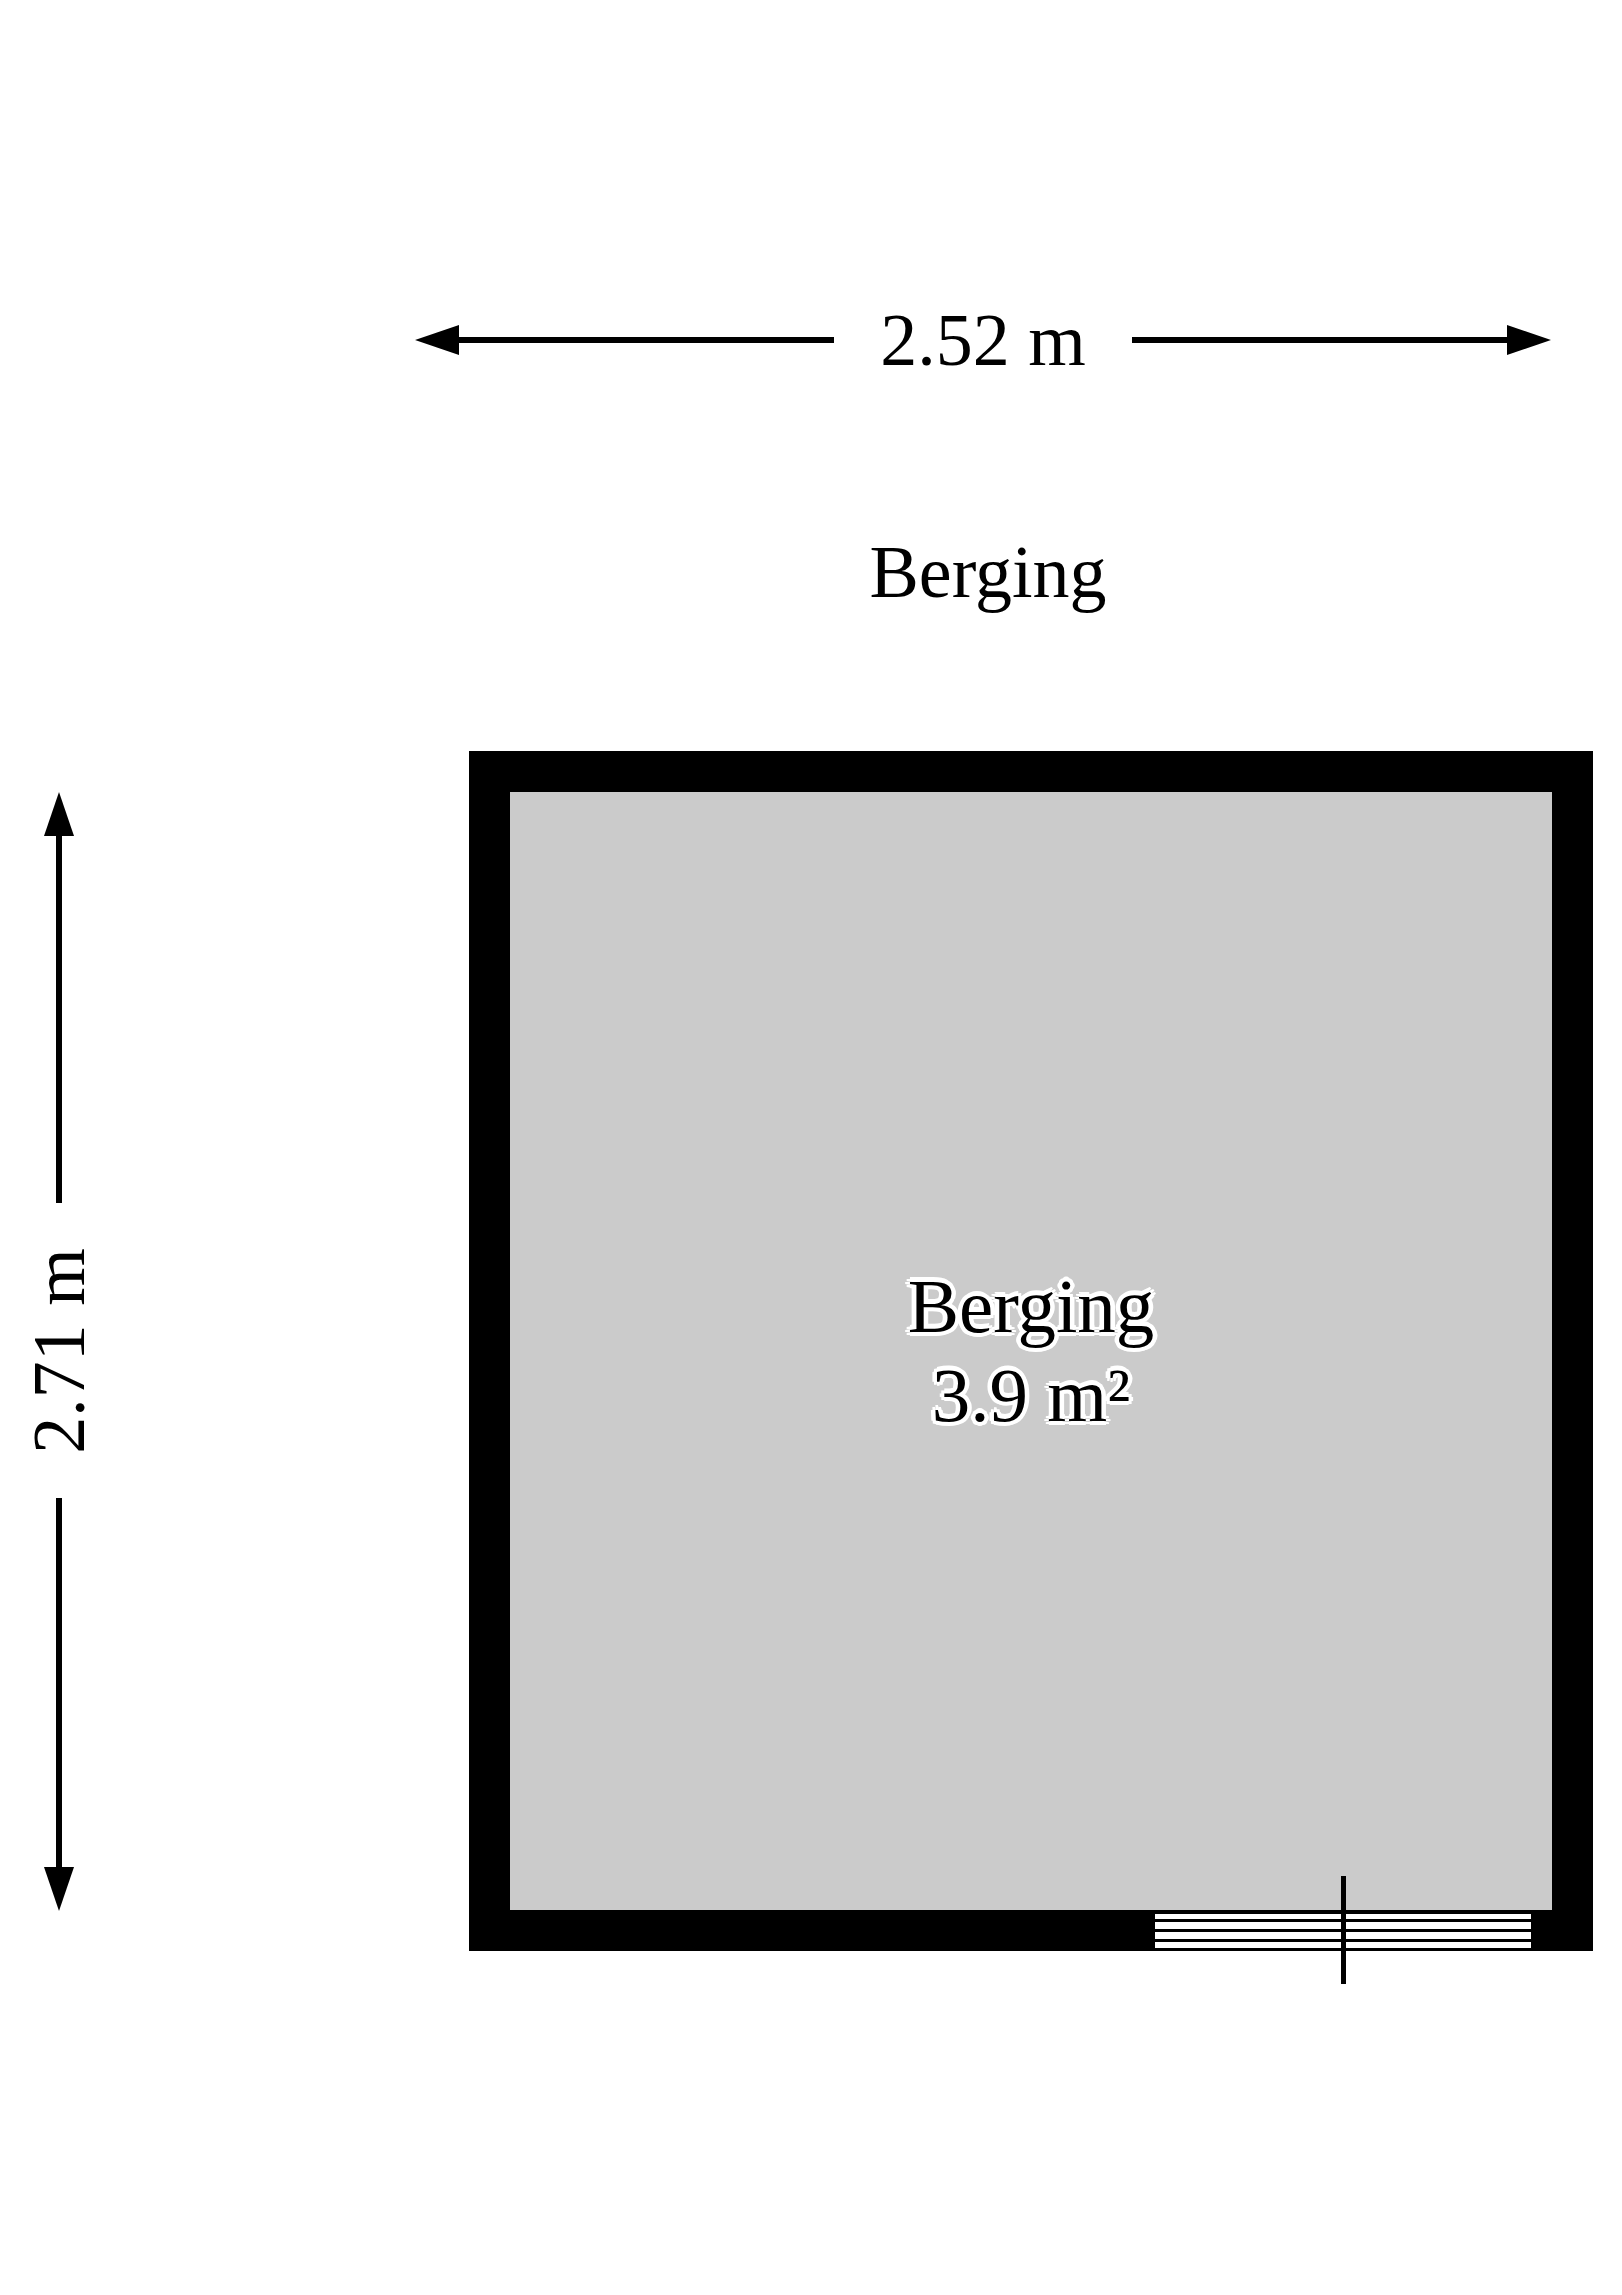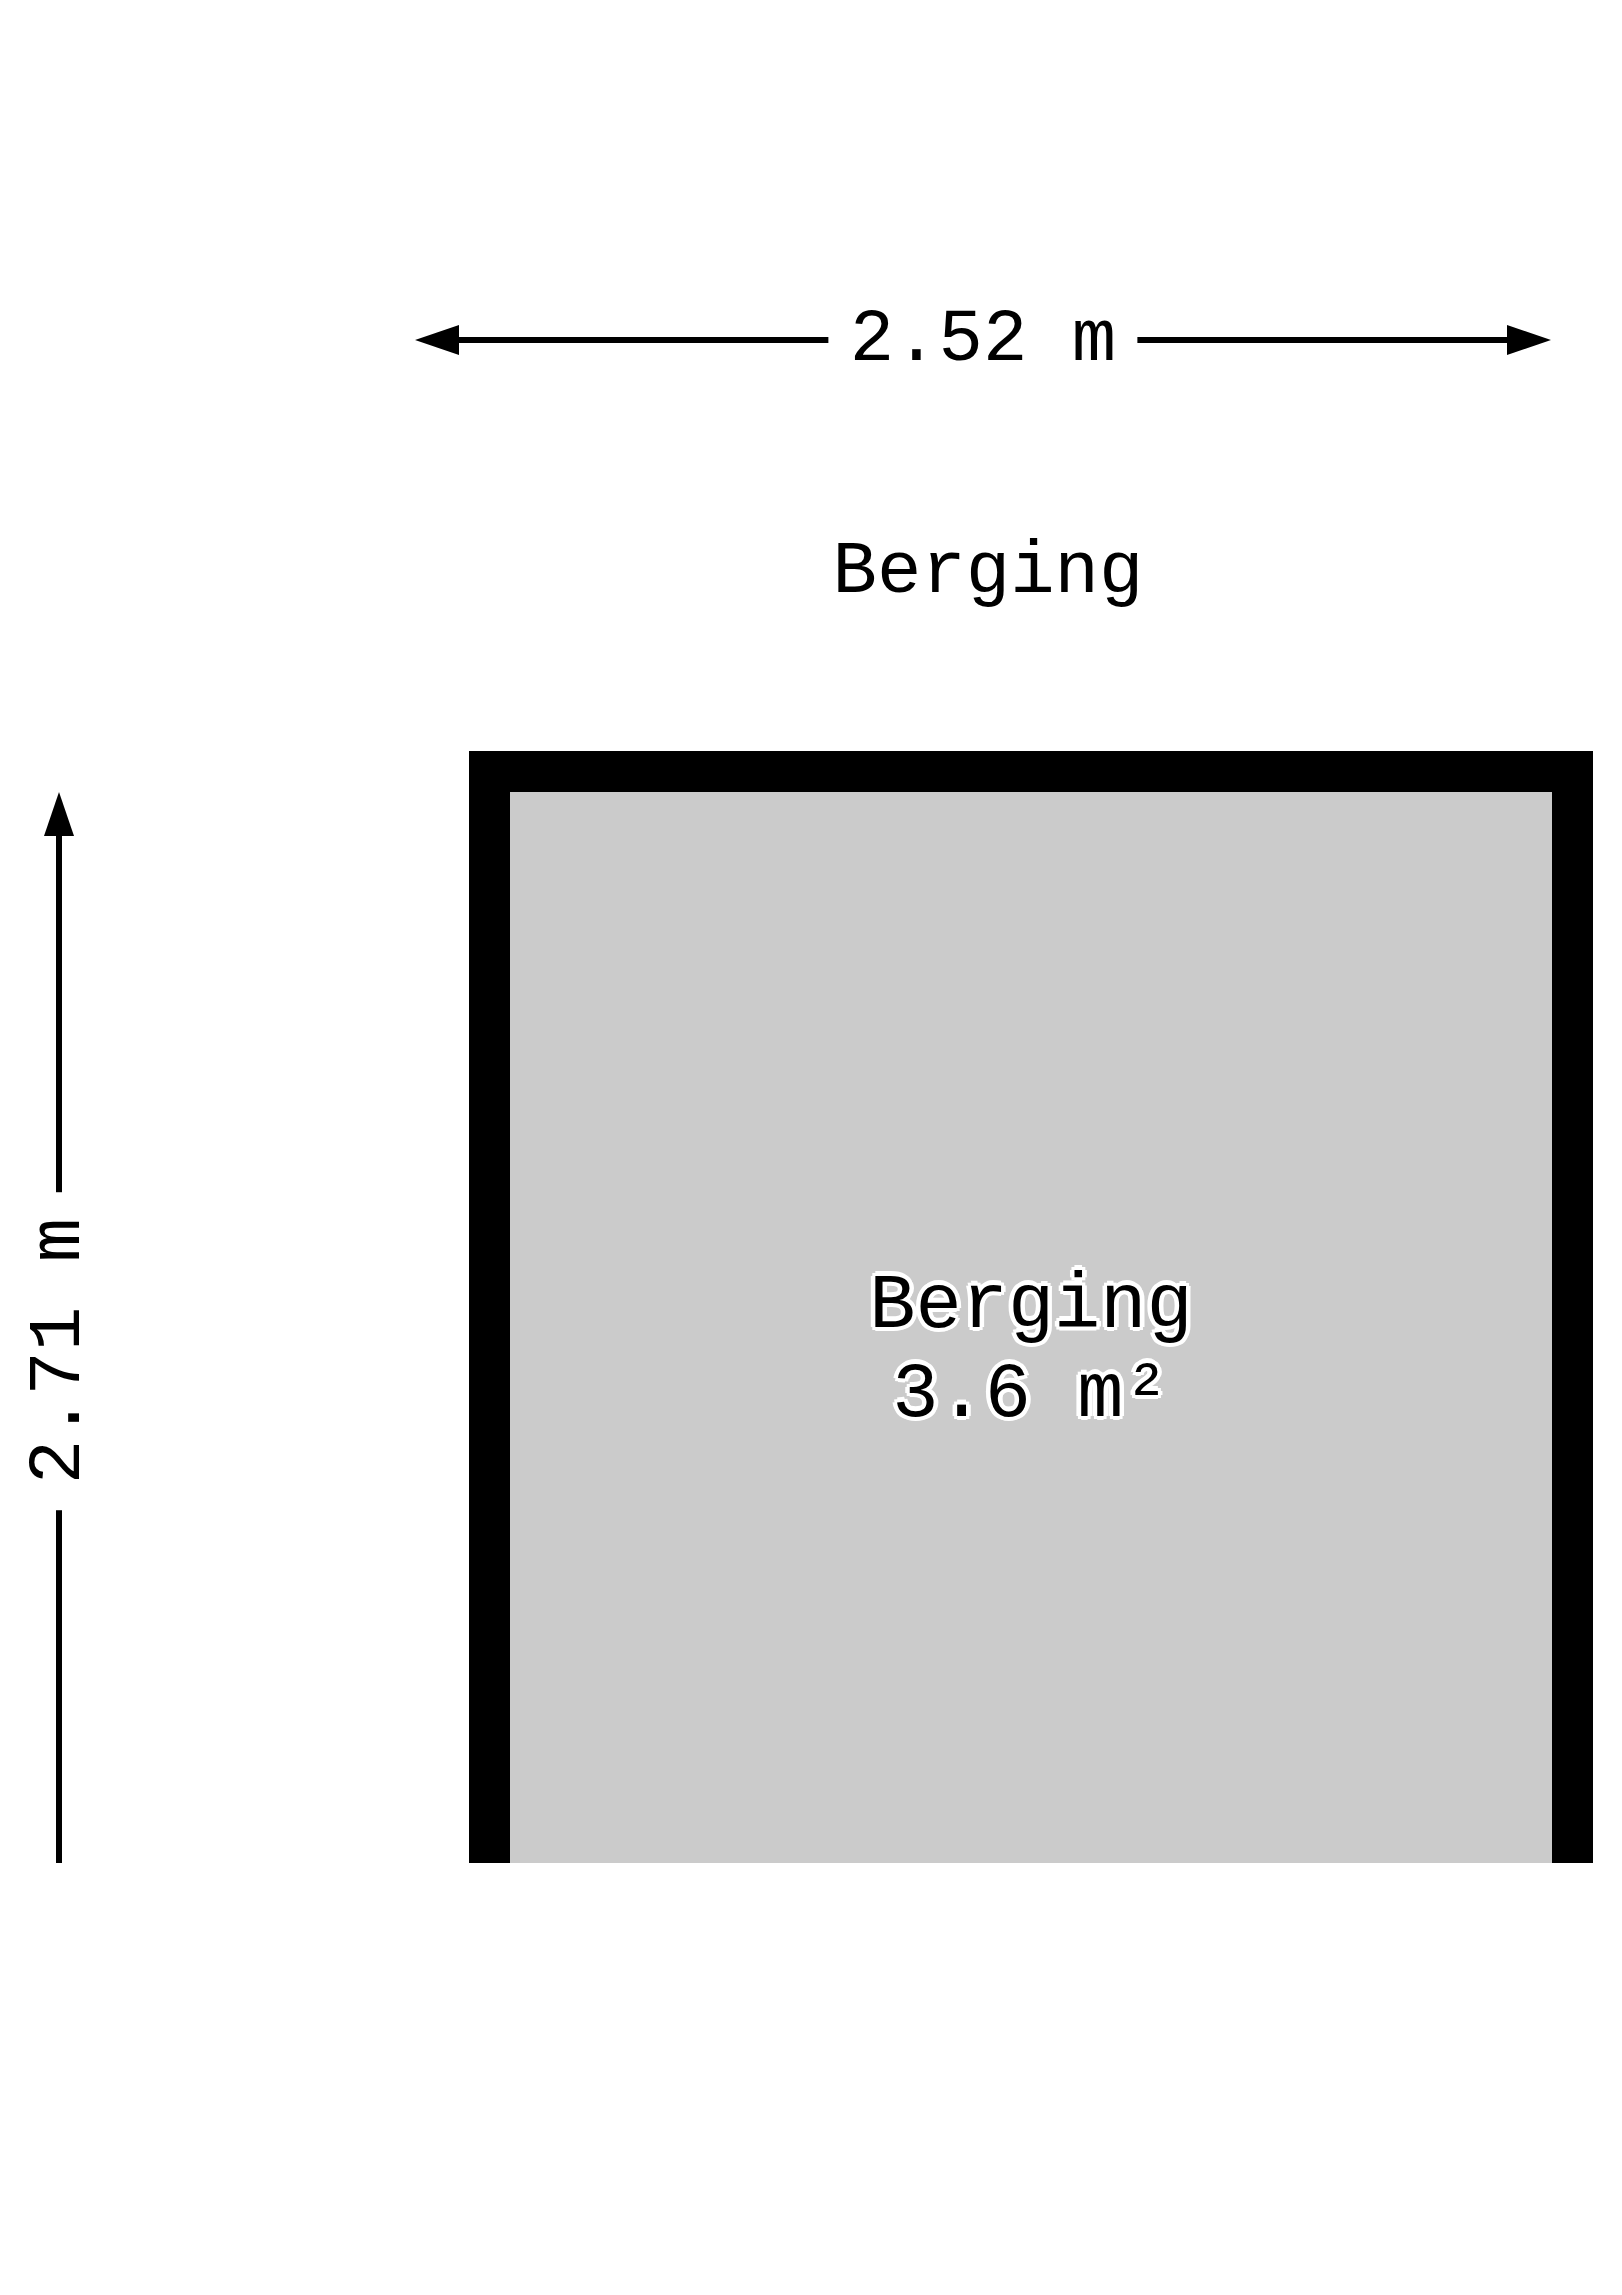--- a/index.html
+++ b/index.html
@@ -4,23 +4,23 @@
 <style>
   :root{
     --wall:#000000;
     --floor:#cbcbcb;
     --paper:#ffffff;
     --ink:#000000;
   }
   html,body{margin:0;padding:0;background:#fff;}
   .plan{
     position:relative;
-    width:1623px;height:1863px;
+    width:1623px;height:2295px;
     background:var(--paper);
-    font-family:Liberation Mono, monospace;
+    font-family:Liberation Serif, serif;
     color:var(--ink);
     overflow:hidden;
   }
   
   .dim-line{position:absolute;background:var(--ink);}
   .dim-line.h{height:6.1px;}
   .dim-line.v{width:6.1px;}
   .arrow{position:absolute;width:0;height:0;}
   .arrow.left {border-top:15.3px solid transparent;border-bottom:15.3px solid transparent;border-right:44px solid var(--ink);}
   .arrow.right{border-top:15.3px solid transparent;border-bottom:15.3px solid transparent;border-left:44px solid var(--ink);}
@@ -115,17 +115,17 @@
 
   <div class="window">
     <div class="pane p1"></div>
     <div class="pane p2"></div>
     <div class="pane p3"></div>
   </div>
   <div class="window-marker"></div>
 
   <div class="room-label">
     <div>Berging</div>
-    <div>3.6 m²</div>
+    <div>3.9 m²</div>
   </div>
 
 </div>
 
 
 </body></html>

